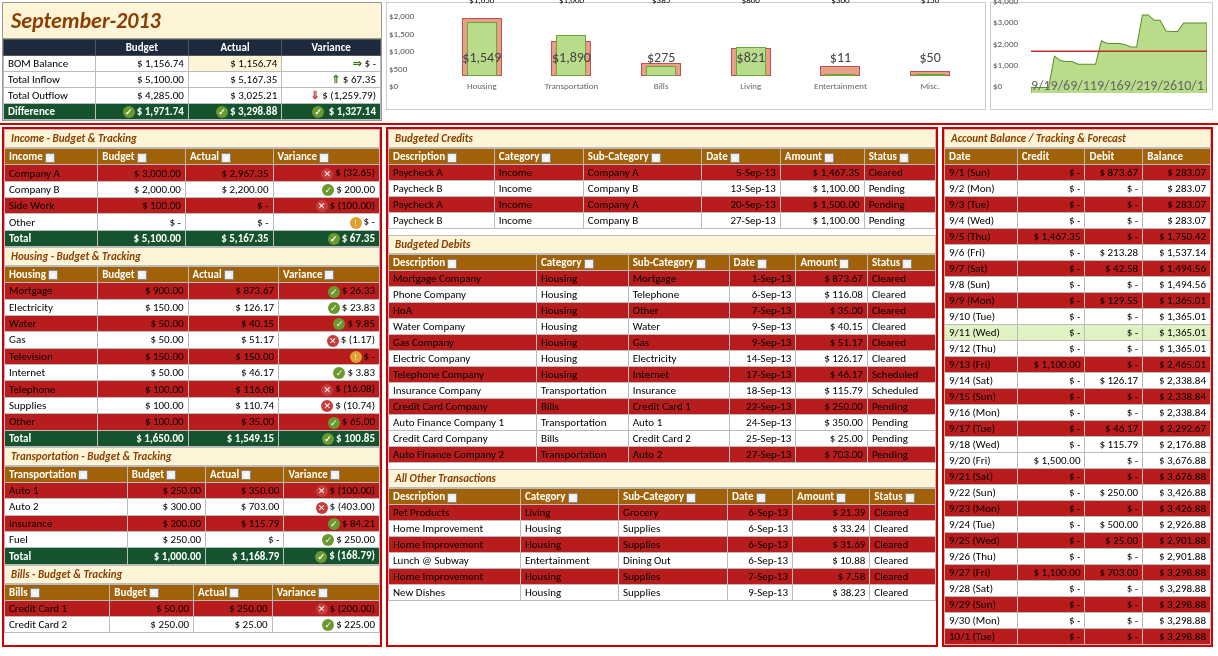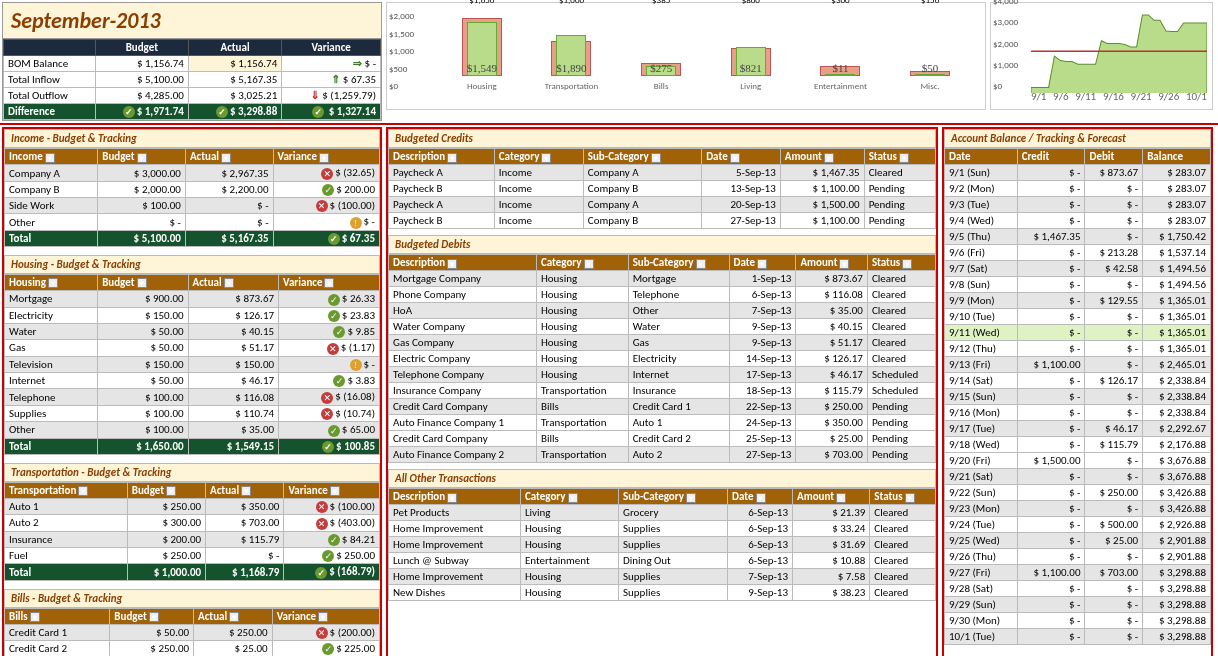--- a/index.html
+++ b/index.html
@@ -8,45 +8,45 @@
 .page > div { border: 2px solid #c00; }
 .top-row { display: grid; grid-template-columns: 380px 600px 223px; gap: 4px; padding: 2px; border-bottom: 2px solid #c00; }
 .title-block { border: 1px solid #999; }
 .month-title { background: #fef5d8; color: #8a3e00; font-size: 22px; font-weight: bold; font-style: italic; padding: 4px 8px; border-bottom: 1px solid #999; }
 table { border-collapse: collapse; width: 100%; }
 td, th { padding: 1px 4px; border: 1px solid #bbb; white-space: nowrap; }
 th { text-align: left; }
 .hdr-dark { background: #1d2a3d; color: #fff; font-weight: bold; text-align: center; }
 .hdr-dark td { text-align: center; }
 .hdr-blue { background: #a16207; color: #fff; font-weight: bold; }
-.row-alt { background: #e5e5e5; }
+.row-alt { background: #b91c1c; }
 .row-total { background: #14532d; color: #fff; font-weight: bold; }
 .row-hi { background: #dff2c4; }
 .section-title { background: #fef5d8; color: #8a3e00; font-weight: bold; font-style: italic; padding: 2px 6px; border: 1px solid #bbb; }
 .num { text-align: right; }
 .dd { display: inline-block; width: 10px; height: 10px; border: 1px solid #888; background: #eee; margin-left: 2px; vertical-align: middle; font-size: 8px; text-align: center; line-height: 9px; }
 .ico { display: inline-block; width: 12px; height: 12px; border-radius: 50%; text-align: center; line-height: 12px; font-size: 9px; color: #fff; vertical-align: middle; margin-right: 2px; }
 .ok { background: #6a9a2f; }
 .bad { background: #c43c3c; }
 .warn { background: #e0a030; }
 .arr { color: #3a7f1f; font-weight: bold; }
 .arrdn { color: #c03030; font-weight: bold; }
 .chart { position: relative; height: 108px; border: 1px solid #ccc; background: #fff; }
 .chart-ylabel { position: absolute; left: 2px; font-size: 9px; color: #555; }
 .chart-bars { position: absolute; left: 50px; right: 10px; top: 5px; bottom: 18px; display: flex; justify-content: space-around; align-items: flex-end; }
 .bar-group { display: flex; flex-direction: column; align-items: center; width: 70px; }
 .bar-pair { display: flex; align-items: flex-end; gap: 0; height: 70px; position: relative; width: 50px; justify-content: center; }
 .bar-b { width: 40px; background: #e89f88; border: 1px solid #b55; position: absolute; bottom: 0; }
 .bar-a { width: 30px; background: #b9dc8a; border: 1px solid #6a3; position: absolute; bottom: 0; z-index: 2; }
 .bar-lbl-top { font-size: 9px; position: absolute; top: -12px; width: 60px; text-align: center; }
-.bar-lbl-mid { font-size: 11px; color: #444; position: absolute; bottom: 2px; z-index: 3; font-family: Liberation Serif, serif; }
+.bar-lbl-mid { font-size: 14px; color: #444; position: absolute; bottom: 10px; z-index: 3; }
 .bar-cat { font-size: 9px; color: #666; margin-top: 4px; }
 .chart2 { position: relative; height: 108px; border: 1px solid #ccc; }
 .col-left, .col-mid, .col-right { border: 2px solid #c00; padding: 0; overflow: hidden; }
-.left-tables > div { margin-bottom: 8px; }
+.left-tables > div { }
 .mid-tables > div { margin-bottom: 6px; }
 .summary-table td:first-child { text-align: left; }
 .summary-table .hdr-dark td { border: 1px solid #555; }
 .credit-actual { background: #fef5d8; }
 </style>
 </head>
 <body>
 
 <div class="top-row">
 
@@ -161,21 +161,21 @@
         <div class="chart-ylabel" style="bottom: 18px;">$0</div>
         <div class="chart-ylabel" style="bottom: 39.25px;">$1,000</div>
         <div class="chart-ylabel" style="bottom: 60.5px;">$2,000</div>
         <div class="chart-ylabel" style="bottom: 81.75px;">$3,000</div>
         <div class="chart-ylabel" style="bottom: 103px;">$4,000</div>
       </div>
     <svg id="chart2-svg" style="position:absolute;left:40px;top:5px;right:5px;bottom:18px" viewBox="0 0 175 85" preserveAspectRatio="none">
         <path d="M0,85 L0.0,79.0 L5.8,79.0 L11.7,79.0 L17.5,79.0 L23.3,47.8 L29.2,52.3 L35.0,53.2 L40.8,53.2 L46.7,56.0 L52.5,56.0 L58.3,56.0 L64.2,56.0 L70.0,32.6 L75.8,35.3 L81.7,35.3 L87.5,35.3 L93.3,36.3 L99.2,38.7 L105.0,38.7 L110.8,6.9 L116.7,6.9 L122.5,12.2 L128.3,12.2 L134.2,22.8 L140.0,23.3 L145.8,23.3 L151.7,14.9 L157.5,14.9 L163.3,14.9 L169.2,14.9 L175.0,14.9 L175,85 Z" fill="#b9dc8a" stroke="#5a8f2a" stroke-width="1"></path>
         <line x1="0" y1="43.100525" x2="175" y2="43.100525" stroke="#c03030" stroke-width="1.5"></line>
       </svg>
-    <div id="chart2-x" style="position:absolute;left:40px;right:5px;bottom:6px;display:flex;justify-content:space-between;font-size:11px;color:#666">
+    <div id="chart2-x" style="position:absolute;left:40px;right:5px;bottom:15px;display:flex;font-size:14px;color:#666">
         <span>9/1</span>
         <span>9/6</span>
         <span>9/11</span>
         <span>9/16</span>
         <span>9/21</span>
         <span>9/26</span>
         <span>10/1</span>
       </div>
   </div>
 </div>

